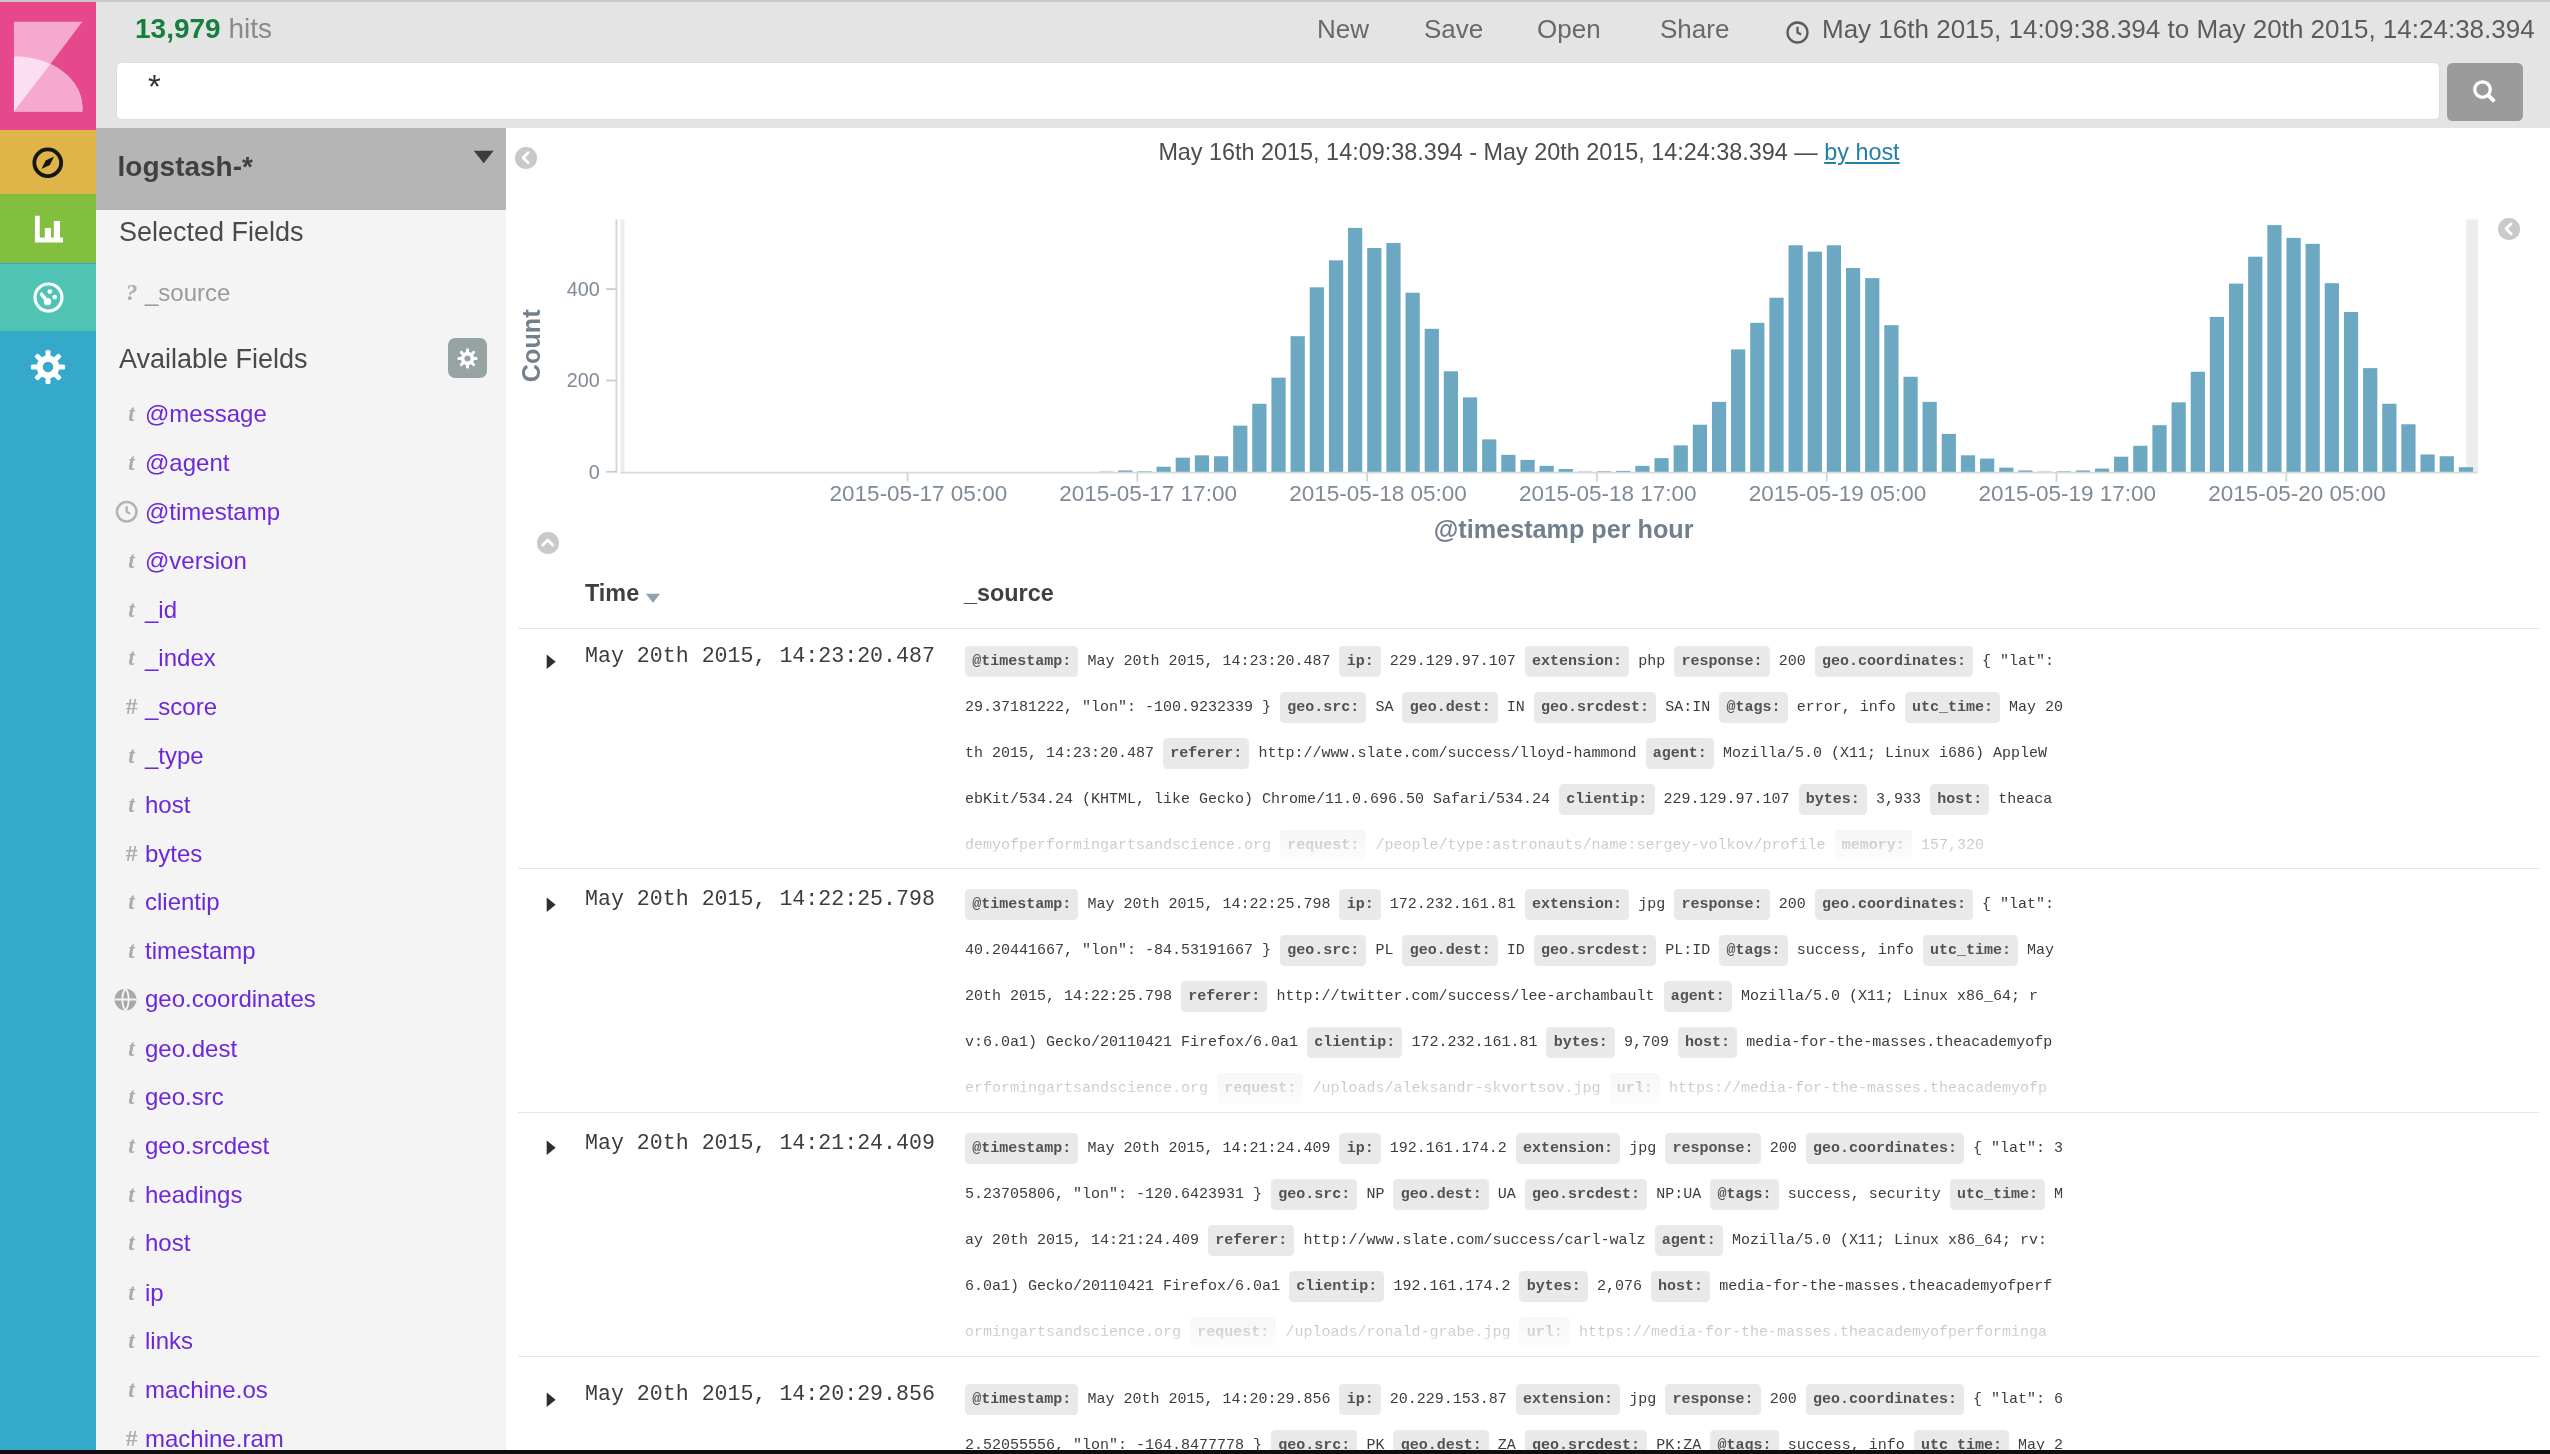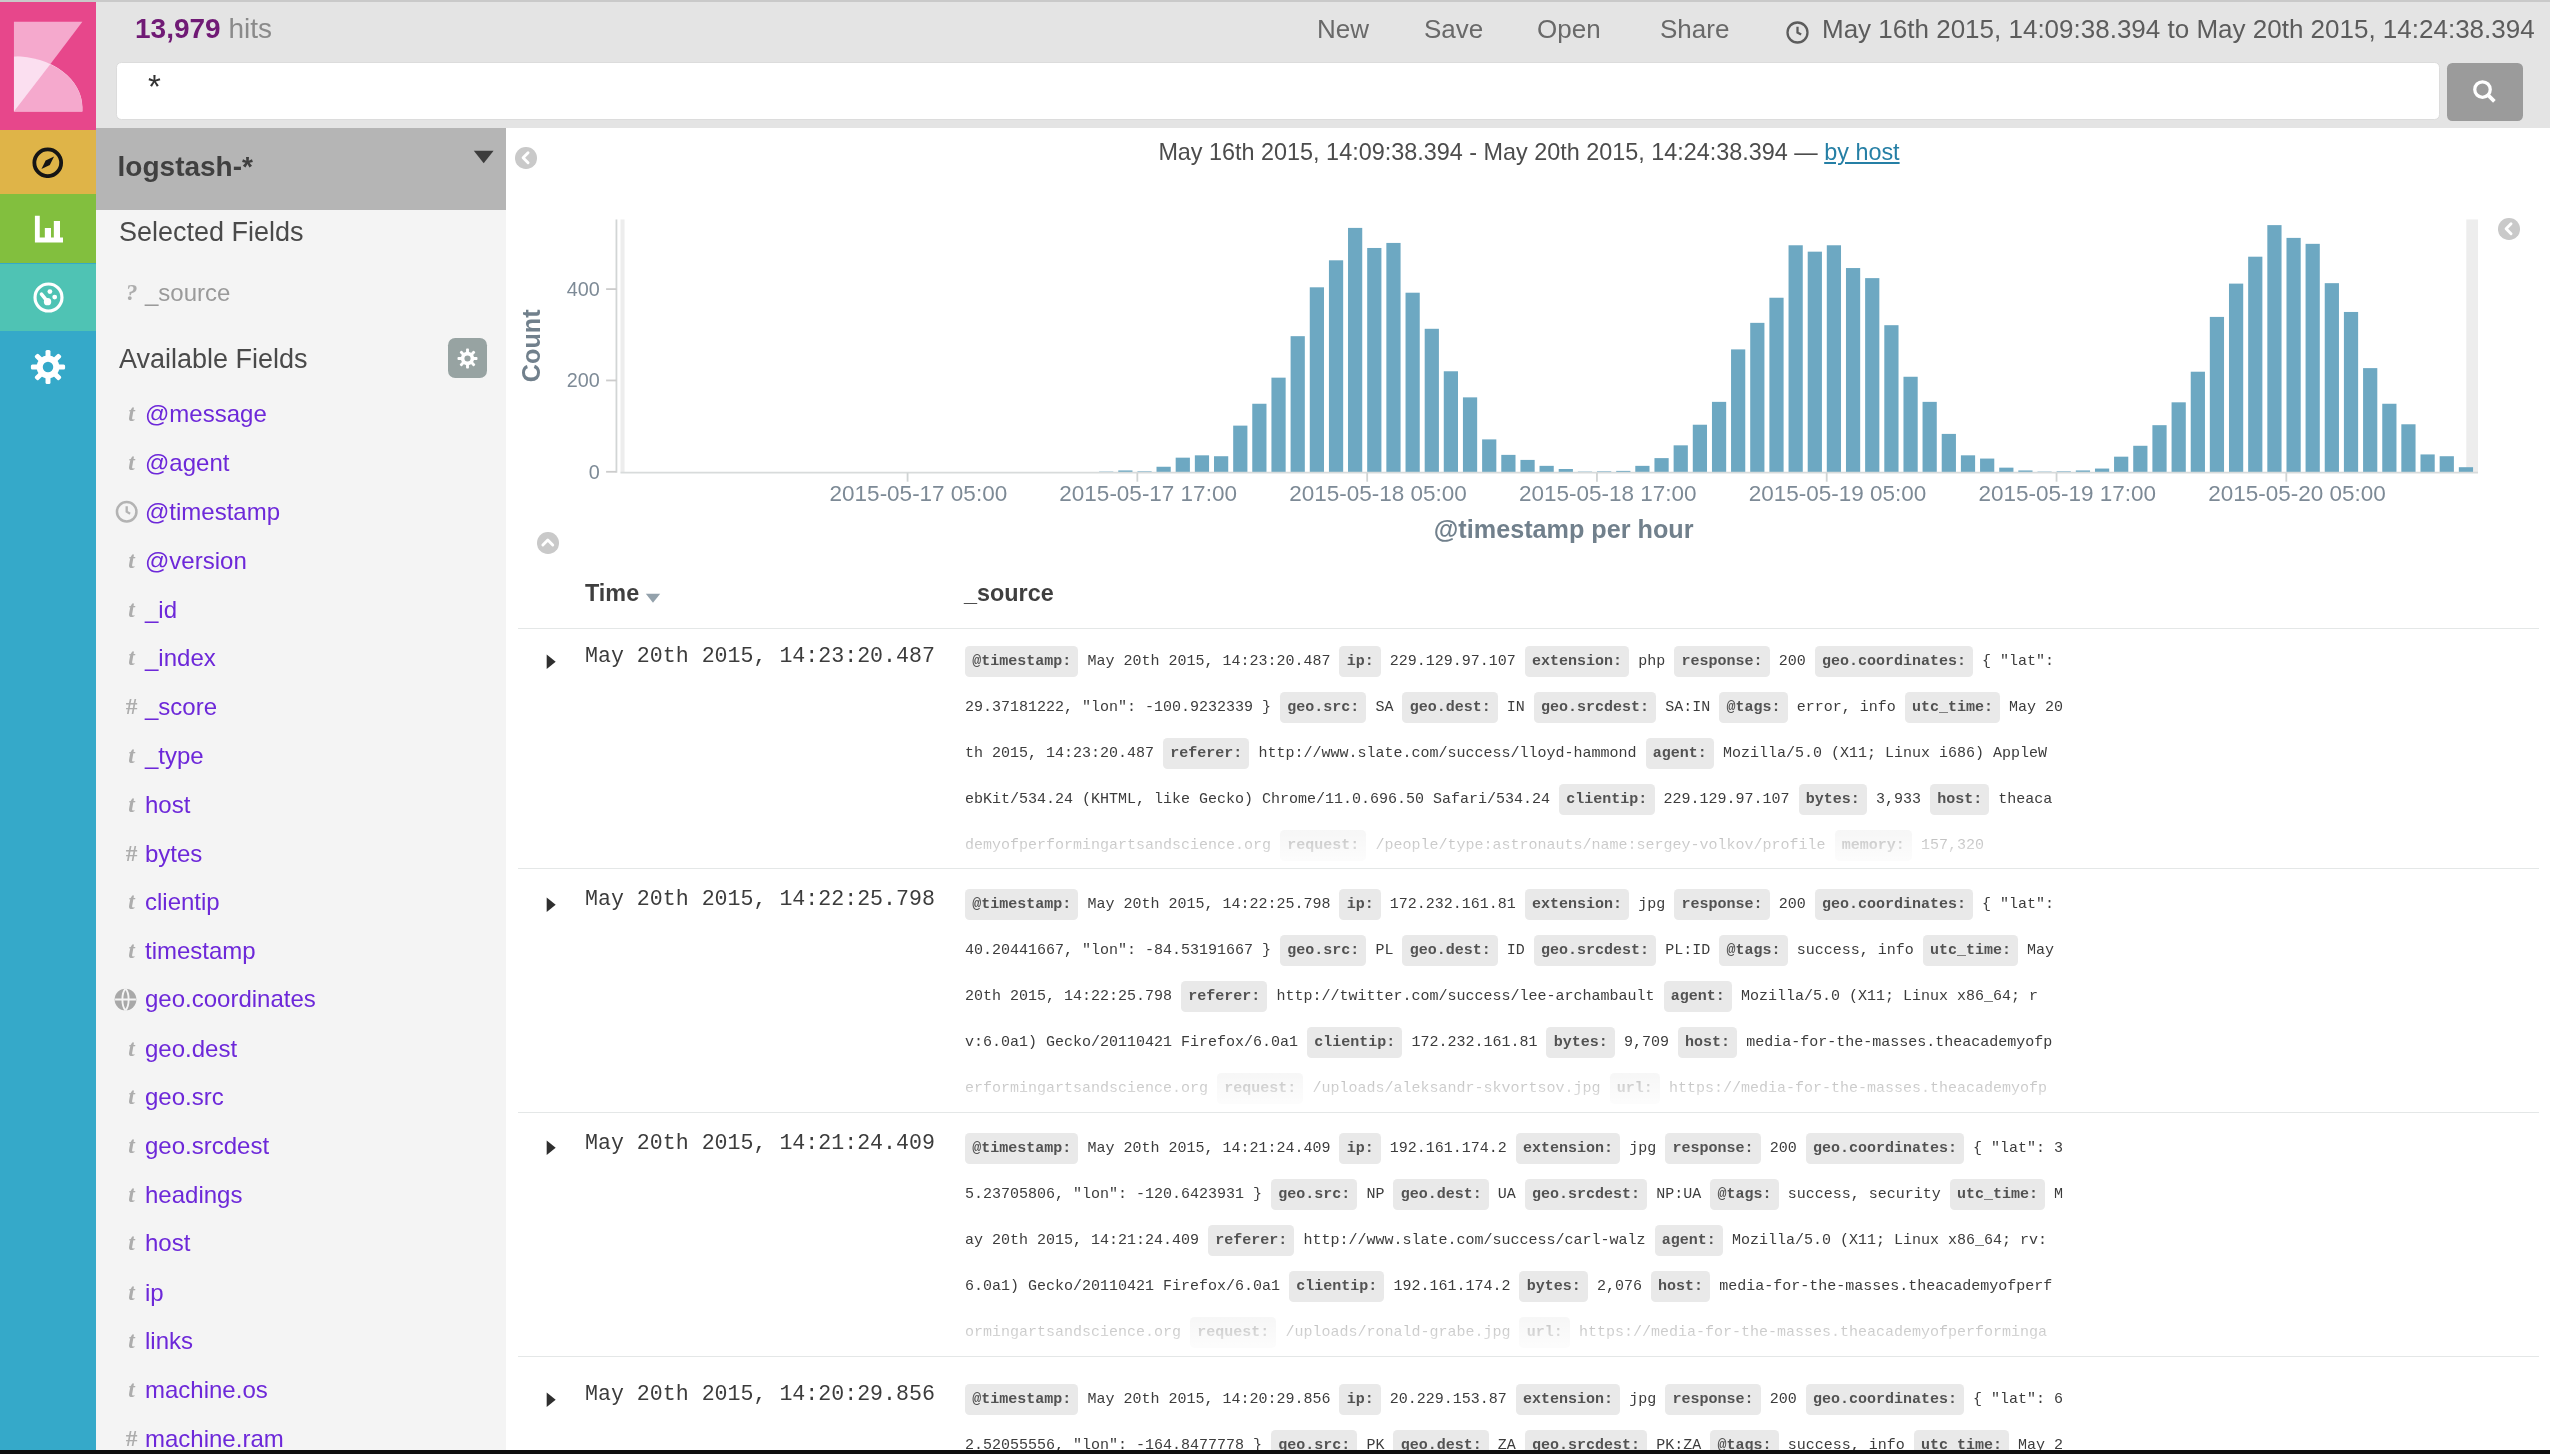--- a/index.html
+++ b/index.html
@@ -6,21 +6,21 @@
 
 #nav{position:absolute;left:0;top:0;width:96px;height:1454px;background:#35a9c9;z-index:30}
 #nav .logo{position:absolute;left:0;top:0;width:96px;height:130px;background:#e7478b}
 #nav .b1{position:absolute;left:0;top:130px;width:96px;height:65px;background:#dfb448}
 #nav .b2{position:absolute;left:0;top:194px;width:96px;height:69px;background:#82bf3e}
 #nav .b3{position:absolute;left:0;top:264px;width:96px;height:67px;background:#4fc3b4}
 .icn{position:absolute;left:0;width:96px;display:flex;align-items:center;justify-content:center}
 
 #topbar{position:absolute;left:96px;top:0;width:2454px;height:128px;background:#e4e4e4}
 #hits{position:absolute;left:135px;top:12.6px;font-size:28px;color:#8a8a8a}
-#hits b{color:#701a75;font-weight:bold}
+#hits b{color:#15803d;font-weight:bold}
 .tblink{position:absolute;top:14.4px;font-size:26px;color:#696969}
 #tbdate{position:absolute;top:14.4px;left:1822px;font-size:26px;color:#5c5c5c}
 #search{position:absolute;left:116px;top:62px;width:2324px;height:58px;background:#fff;border:1.8px solid #dcdcdc;border-radius:5.4px}
 #search .star{position:absolute;left:31px;top:5.4px;font-size:33px;color:#333}
 #sbtn{position:absolute;left:2447px;top:63px;width:76px;height:58px;background:#9b9b9b;border-radius:5.4px}
 
 #sidebar{position:absolute;left:96px;top:128px;width:410px;height:1326px;background:#f4f4f4}
 #idxhdr{position:absolute;left:96px;top:128px;width:410px;height:82px;background:#b5b5b5}
 #idxhdr .t{position:absolute;left:21.6px;top:23.4px;font-weight:bold;font-size:28px;color:#404040}
 .shead{position:absolute;left:22.5px;font-size:27px;font-weight:400;color:#4a4a4a}

